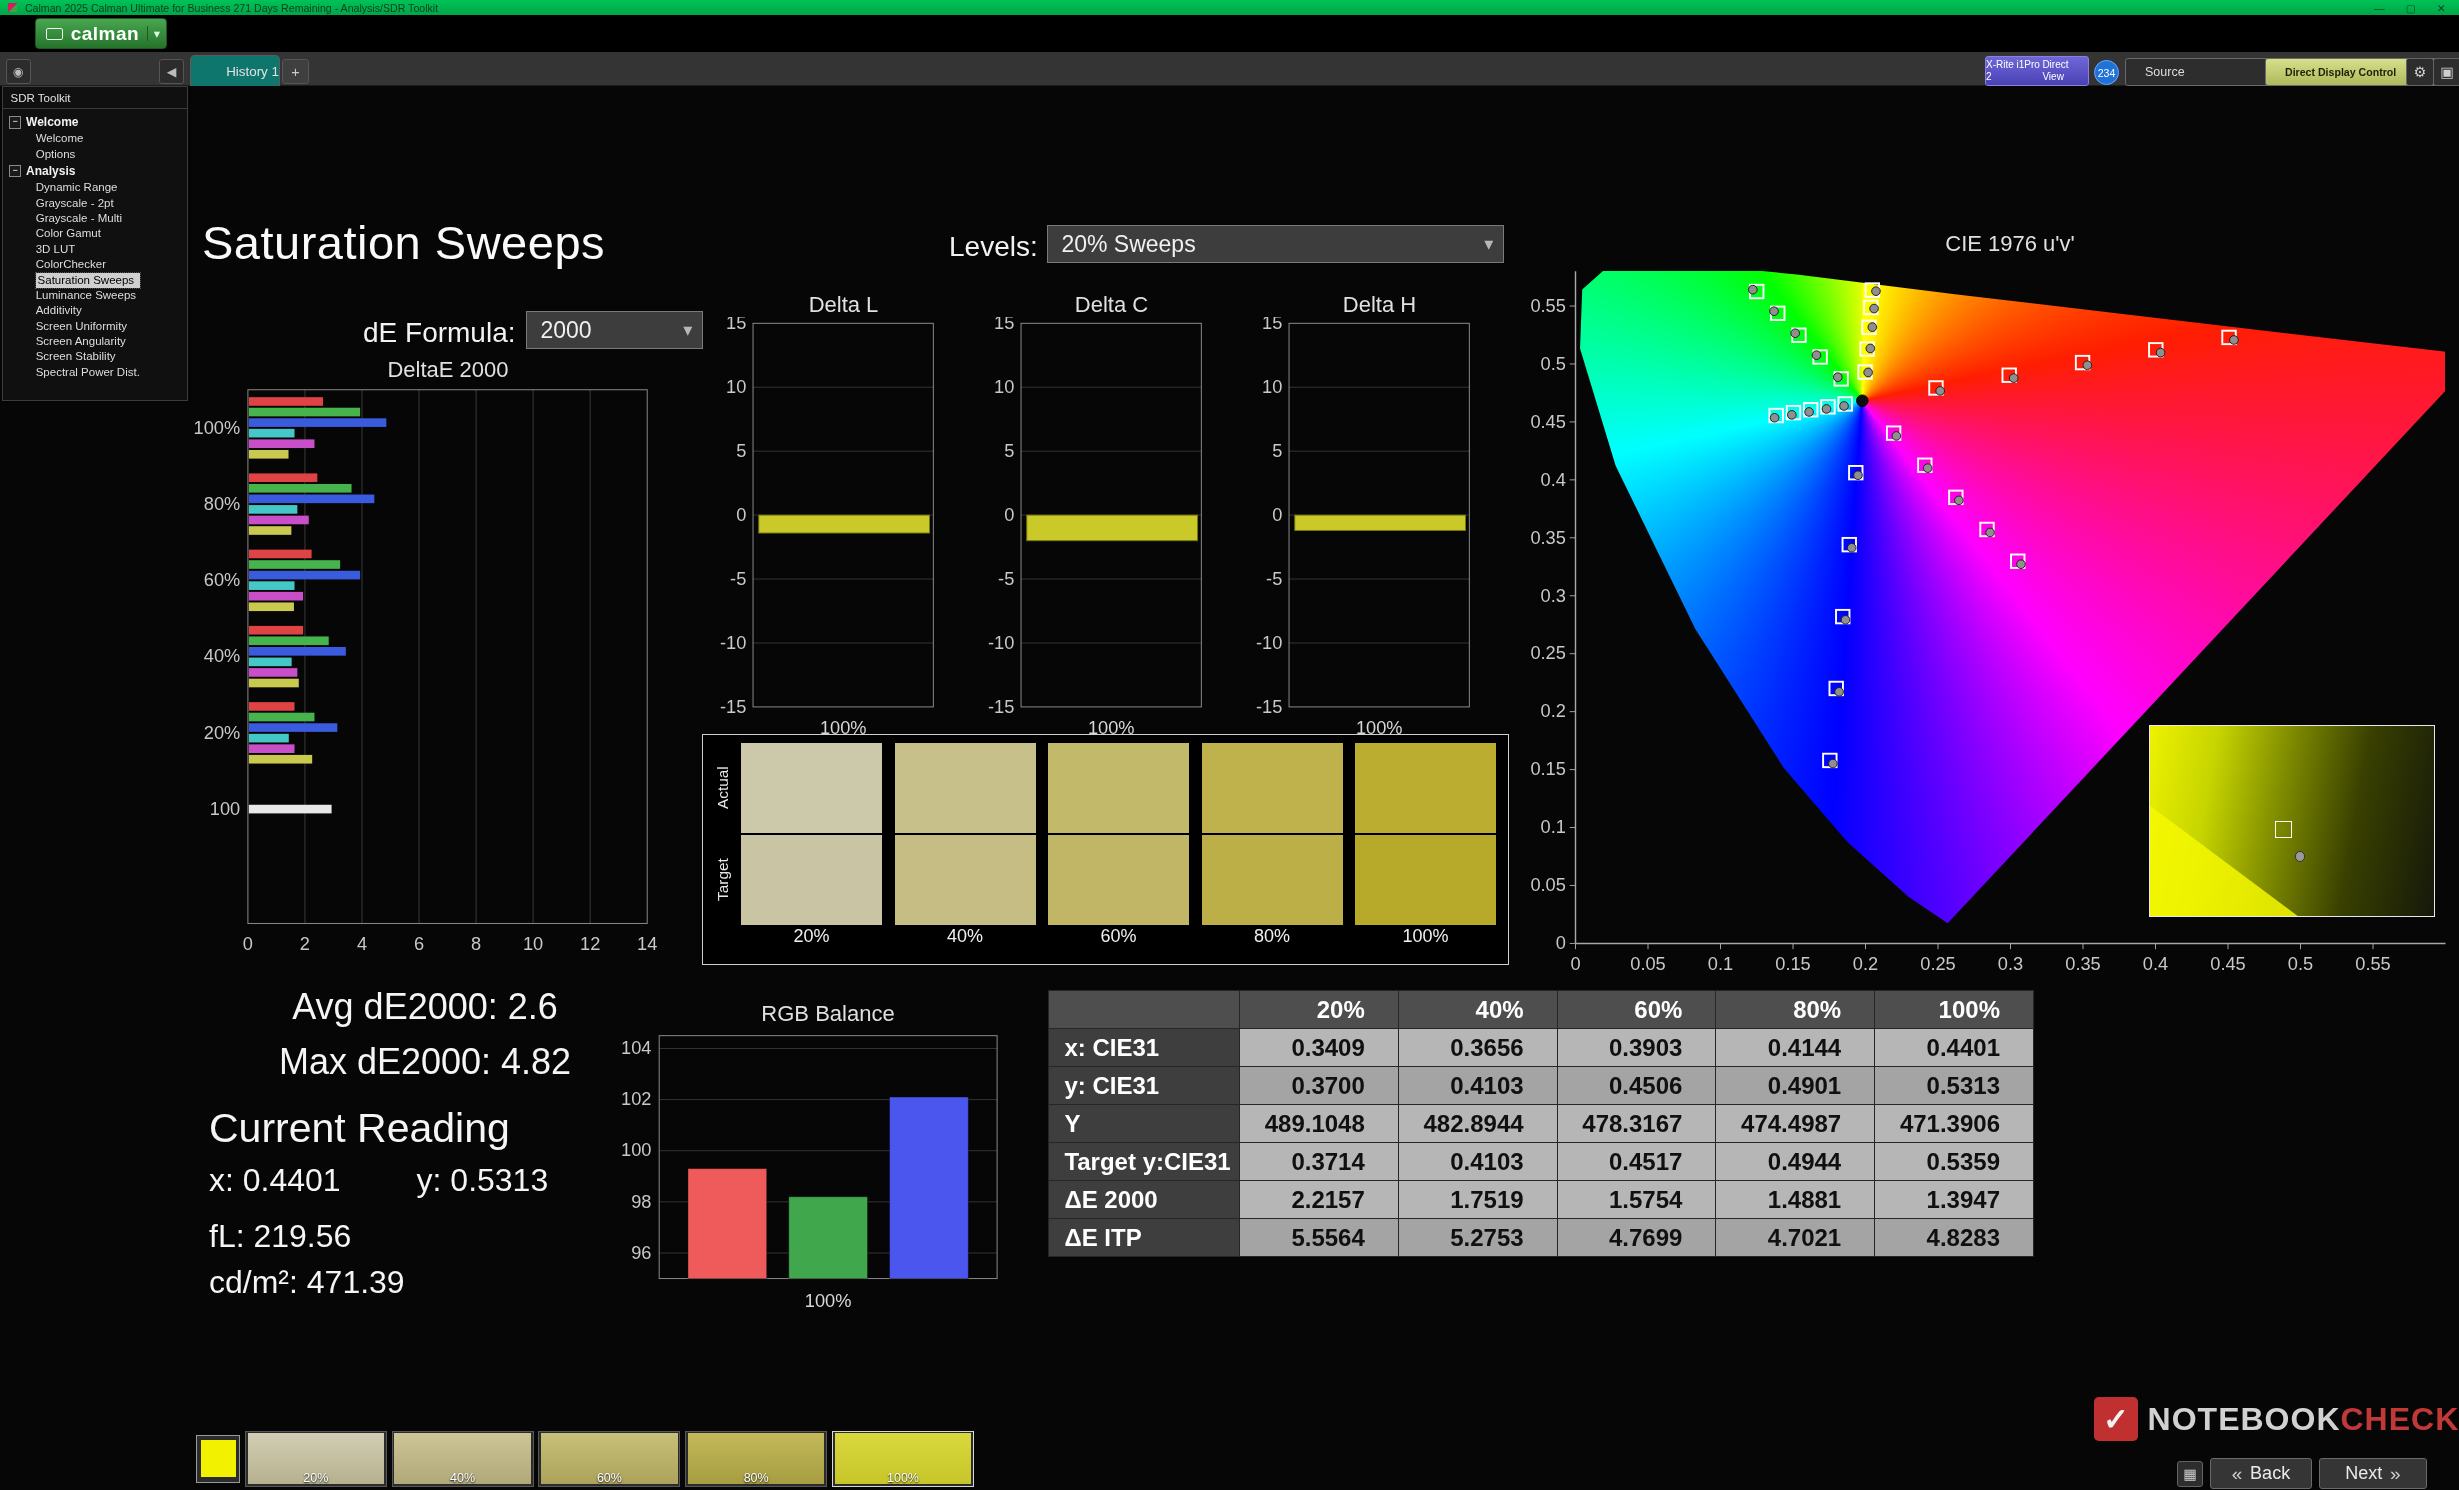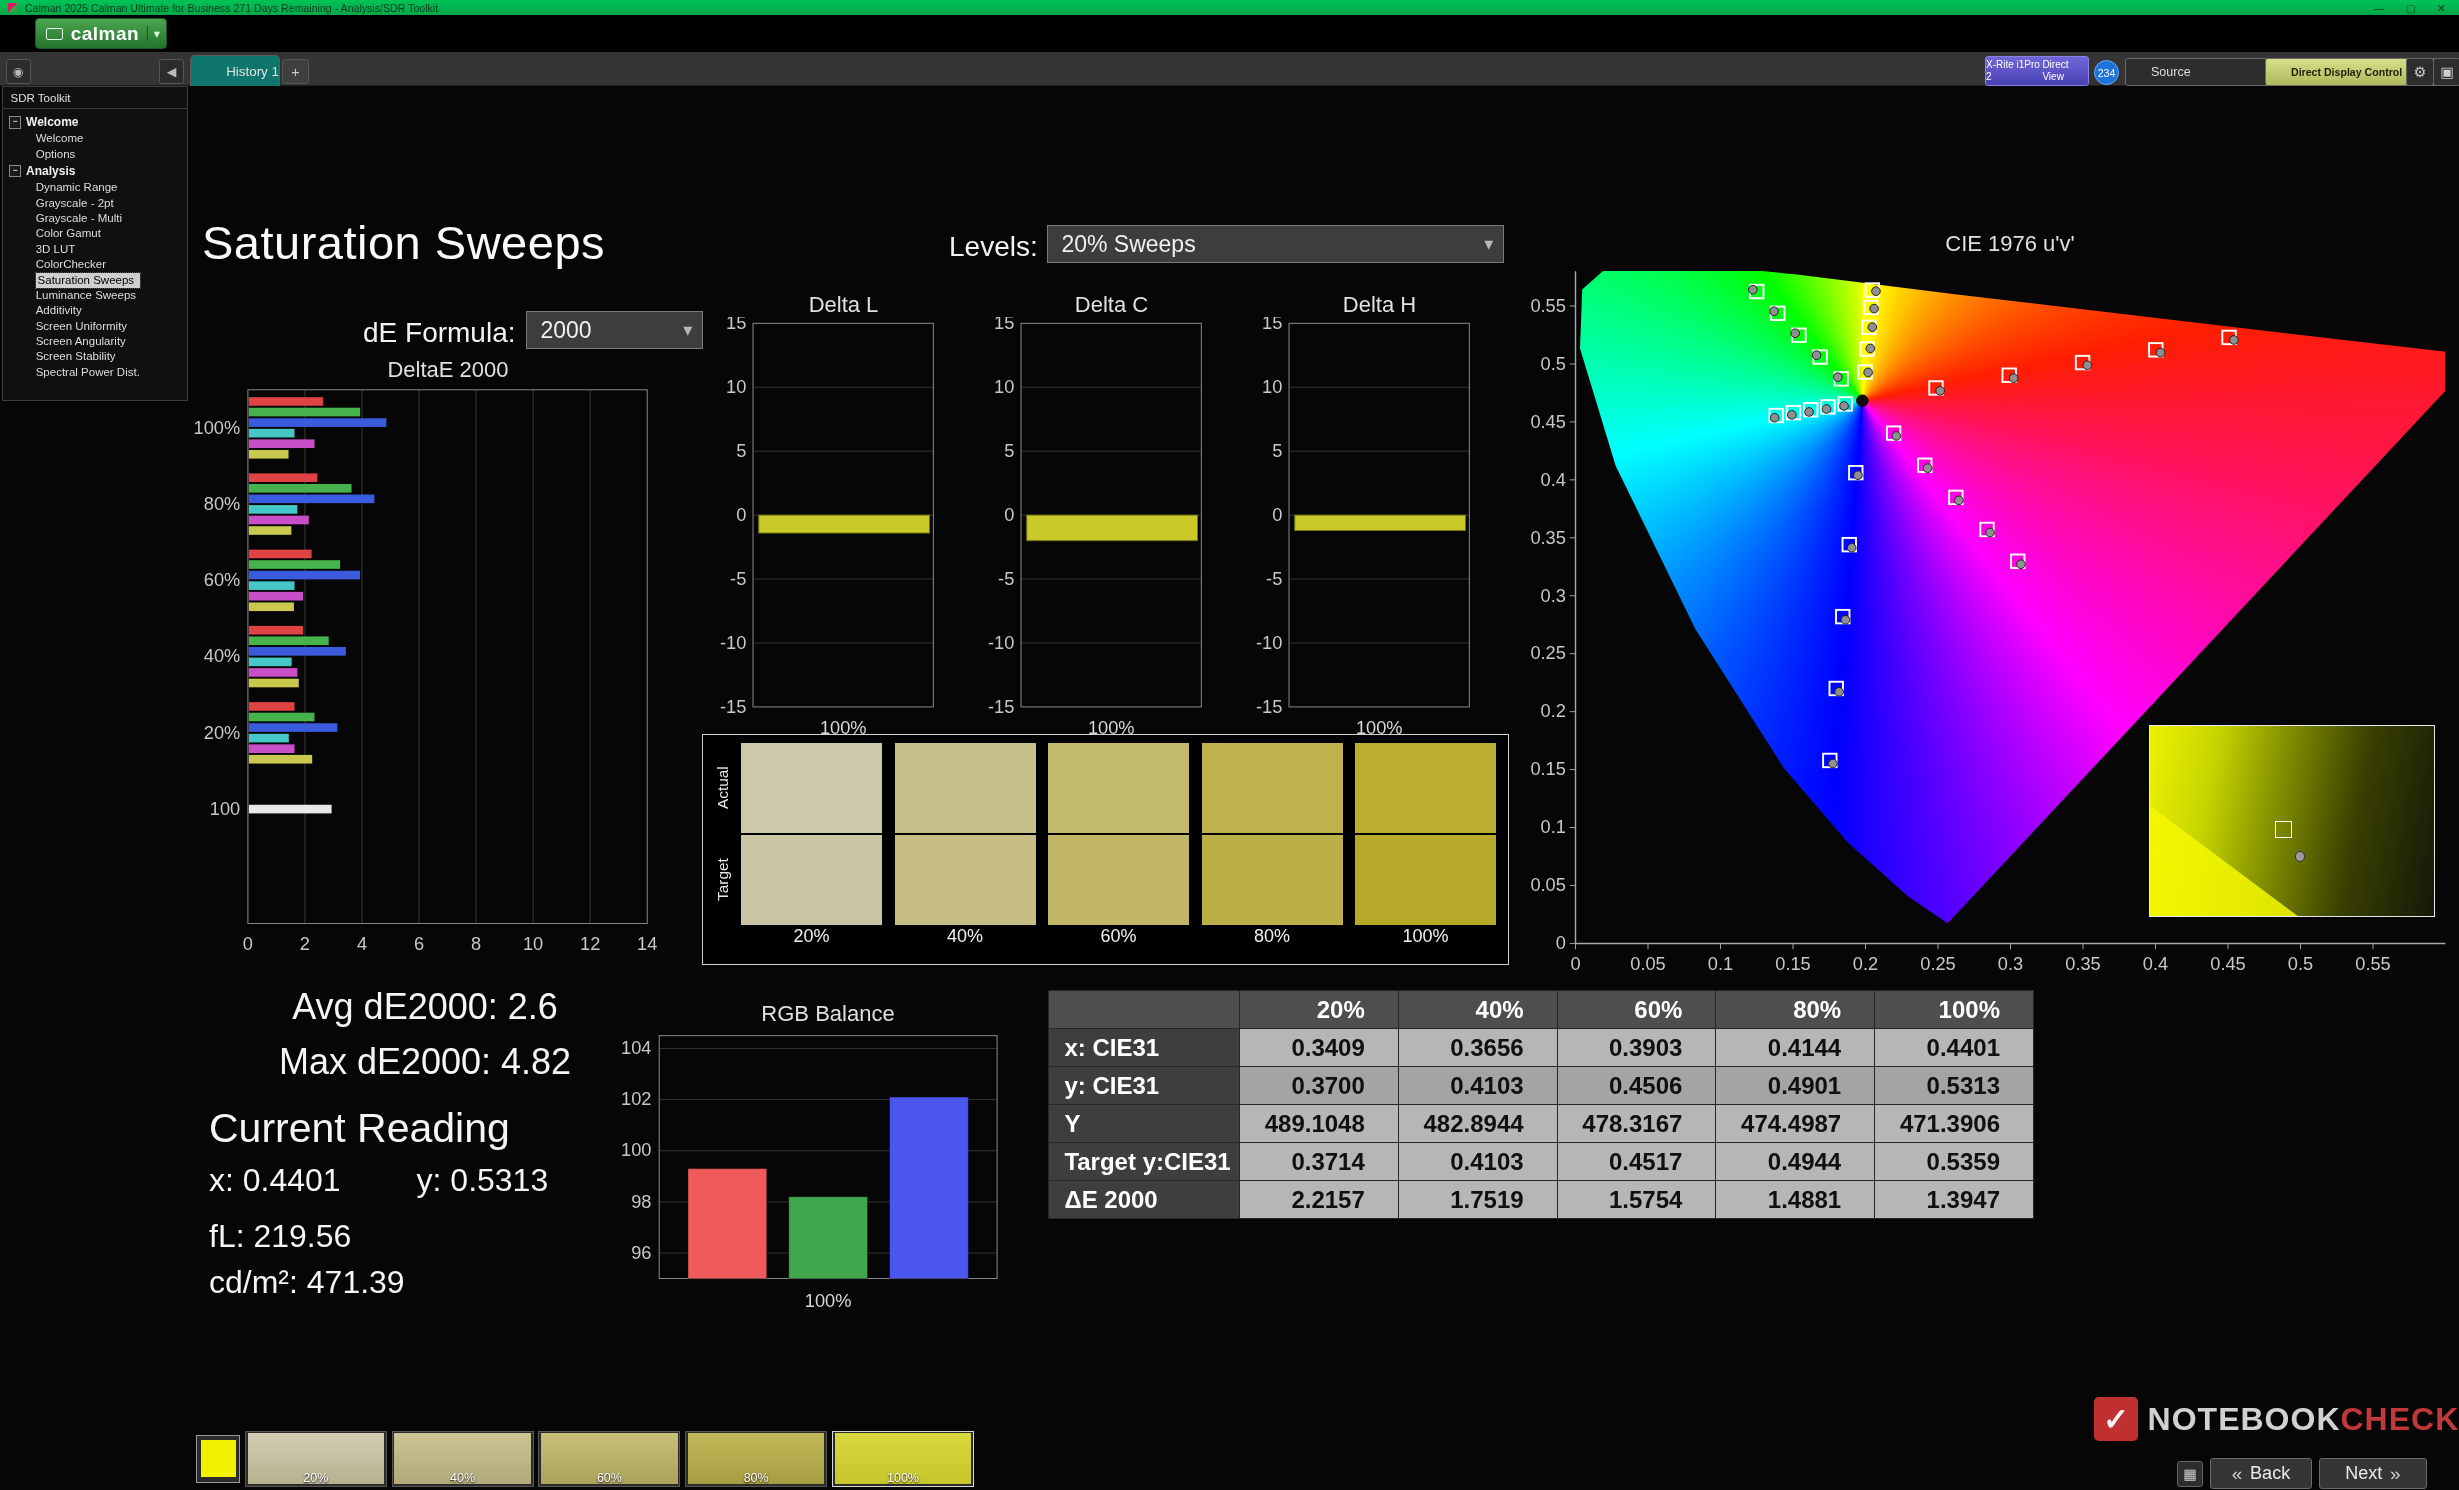--- a/index.html
+++ b/index.html
@@ -28,21 +28,21 @@
     border:1px solid #5c5c5c;border-bottom:none;border-radius:4.8px 4.8px 0 0;color:#e2e2e2;font-size:13.4px;
     display:flex;align-items:center;justify-content:flex-end}
   #add-tab{position:absolute;left:282px;top:59px;width:25px;height:23px;background:#3f3f3f;border:1px solid #565656;
     color:#ccc;font-size:14.4px;display:flex;align-items:center;justify-content:center;border-radius:2.9px}
   #meter-button{position:absolute;left:1985px;top:56px;width:102px;height:28px;
     background:linear-gradient(#6f67d8,#4a42b4);border:1px solid #8881e0;border-radius:2.9px;color:#fff;
     font-size:10px;line-height:1.25;display:flex;flex-direction:row;align-items:center;justify-content:center}
   #meter-badge{position:absolute;left:2094px;top:60px;width:23px;height:23px;border-radius:50%;
     background:#1e72d8;border:1px solid #6aa6ff;color:#fff;font-size:10.6px;display:flex;align-items:center;justify-content:center}
   .topdd{position:absolute;top:58px;height:26px;background:#2d2d2d;border:1px solid #6a6a6a;border-radius:2.9px;
-    display:flex;align-items:center;justify-content:space-between;padding:0 25px;color:#ddd;font-size:12.5px}
+    display:flex;align-items:center;justify-content:space-between;padding:0 19px;color:#ddd;font-size:12.5px}
   #ddc-select{background:linear-gradient(#d6df8a,#aeb95c);color:#1c2005;font-size:10.6px;font-weight:bold}
   .sq-btn{position:absolute;top:58px;width:26px;height:26px;background:#2d2d2d;border:1px solid #636363;
     border-radius:2.9px;color:#cfcfcf;font-size:14.4px;display:flex;align-items:center;justify-content:center}
 
   
   #sidebar{left:1.9px;top:86px;width:184px;height:313px;background:#101010;border:1px solid #3c3c3c}
   #sidebar-header{font-size:11.5px;color:#e0e0e0;padding:4.8px 7.7px 3.8px 7.7px}
   #tree{border-top:1px solid #3c3c3c;padding:4.8px 0 5.8px 5.8px}
   .tree-header{display:flex;align-items:center;gap:4.8px;font-weight:bold;font-size:12px;height:18px;color:#f2f2f2}
   .exp{width:10.6px;height:10.6px;border:1px solid #8a8a8a;background:#1a1a1a;color:#cfcfcf;font-size:8.6px;
@@ -429,20 +429,28 @@
           <td class="val even">0.4944</td>
           <td class="val even">0.5359</td>
         </tr>
         <tr>
           <th class="lbl">ΔE 2000</th>
           <td class="val even">2.2157</td>
           <td class="val even">1.7519</td>
           <td class="val even">1.5754</td>
           <td class="val even">1.4881</td>
           <td class="val even">1.3947</td>
+        </tr>
+        <tr>
+          <th class="lbl">ΔE ITP</th>
+          <td class="val odd">5.5564</td>
+          <td class="val odd">5.2753</td>
+          <td class="val odd">4.7699</td>
+          <td class="val odd">4.7021</td>
+          <td class="val odd">4.8283</td>
         </tr>
       </tbody>
     </table>
   </div>
 
 <div id="cie-chart" class="abs">
   <div id="cie-title" class="chart-title">CIE 1976 u'v'</div>
   <div id="cie-gradient" style="clip-path: polygon(42.83% 97.07%, 38.33% 93.1%, 31.33% 85%, 24% 73.97%, 13.83% 53.28%, 4.67% 28.97%, 0.58% 11.55%, 0.83% 2.76%, 3.83% -0.69%, 13.17% -1.03%, 25.5% 0.52%, 43.67% 3.45%, 67.33% 7.07%, 86.67% 10%, 103.83% 12.59%);"></div>
   <svg id="cie-svg" class="abs" style="left:0;top:0" width="945" height="749" viewBox="0 0 984 780">
       <line x1="64" y1="44" x2="64" y2="744" stroke="#a8a8a8" stroke-width="1.5"></line>

